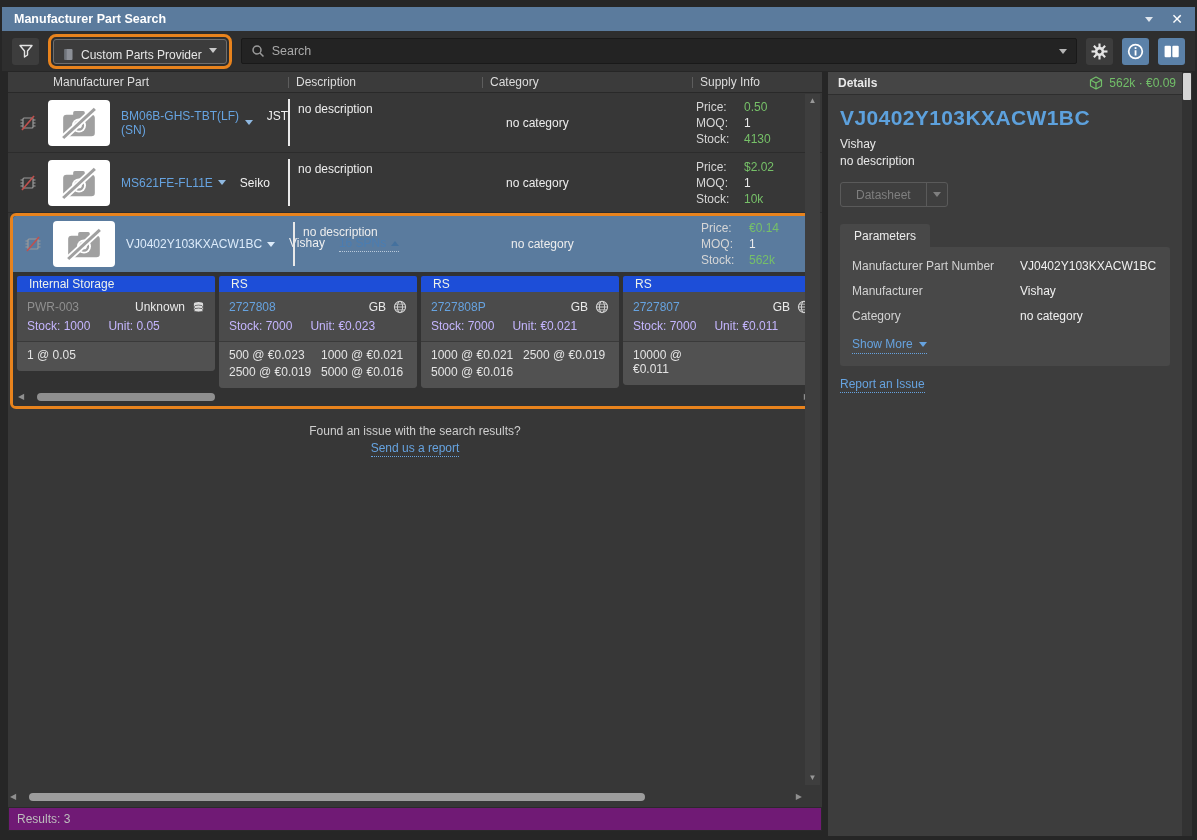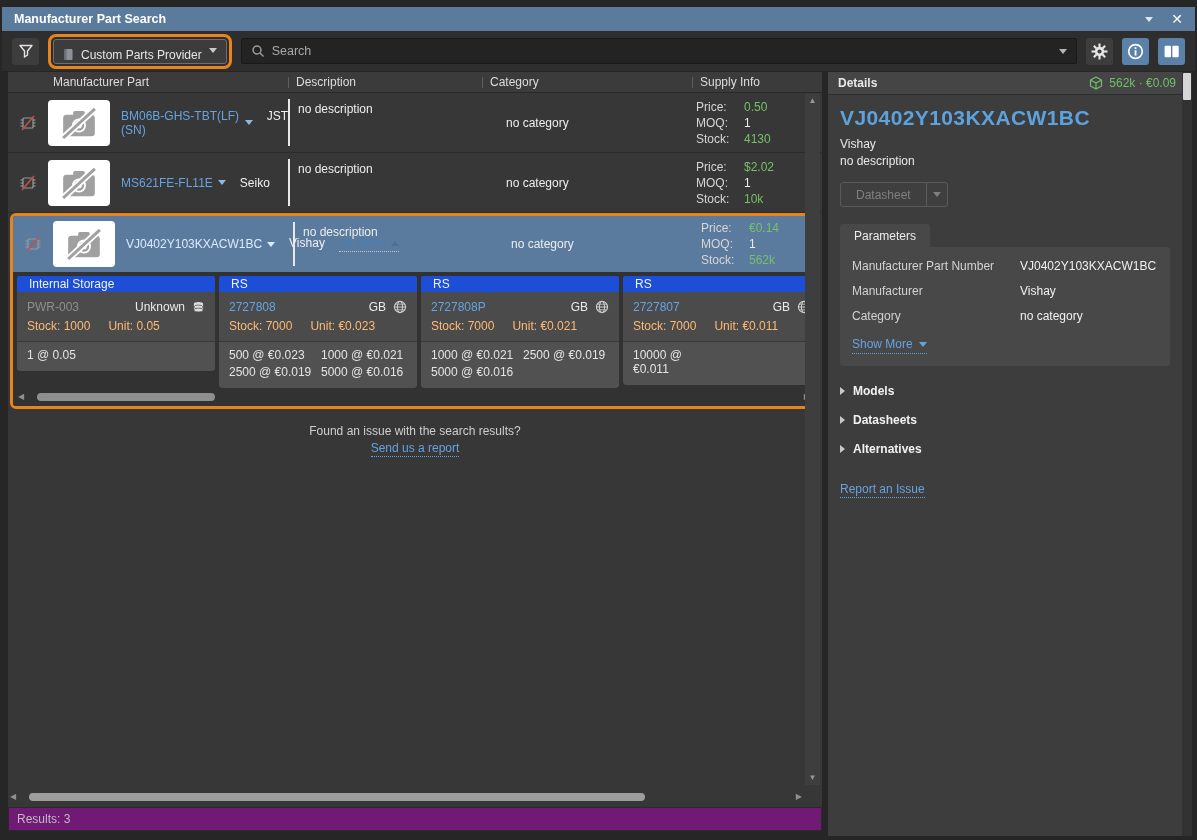--- a/index.html
+++ b/index.html
@@ -66,21 +66,21 @@
   .highlight-region { margin:0 2px; border:3px solid #e8831d; border-radius:6px; background:#323232; overflow:hidden; }
   .cards-area { background:#323232; padding:4px 0 0 4px; height:134px; position:relative; overflow:hidden; }
   .cards-row { display:flex; gap:4px; align-items:flex-start; }
   .card { width:198px; flex:none; }
   .card-head { height:16px; background:#1d4ed8; color:#eef2ea; display:flex; align-items:center;
                padding:0 12px; border-radius:2px 2px 0 0; }
   .card-body { background:#4b4b4b; padding:8px 10px 0 10px; border-radius:0 0 4px 4px; }
   .cline1 { display:flex; align-items:center; justify-content:space-between; margin-bottom:5px; }
   .card-pn { color:#66a3e0; } .card-pn.muted { color:#8f8f8f; }
   .region { display:flex; align-items:center; gap:7px; color:#eaeaea; }
-  .cline2 { display:flex; gap:18px; color:#fdba74; padding-bottom:8px; }
+  .cline2 { display:flex; gap:18px; color:#c4b5fd; padding-bottom:8px; }
   .breaks { background:#515151; margin:0 -10px; padding:6px 10px 9px 10px; border-top:1px solid #3a3a3a;
             display:grid; grid-template-columns:1fr 1fr; gap:3px 6px; color:#e4e4e4; border-radius:0 0 4px 4px; }
   .spn-hscroll { position:absolute; left:5px; right:7px; bottom:3px; height:12px; display:flex; align-items:center; }
   .sb-arrow { color:#8f8f8f; font-size:8px; line-height:8px; flex:none; }
   .spn-track { flex:1; height:8px; margin:0 5px; position:relative; }
   .spn-thumb { position:absolute; left:8px; top:0; width:178px; height:8px; background:#8f8f8f; border-radius:4px; }
 
   
   .report-area { text-align:center; margin-top:14px; color:#cfcfcf; line-height:17px; }
   .link { color:#66a3e0; border-bottom:1px dotted #66a3e0; padding-bottom:1px; cursor:default; }
@@ -551,30 +551,16 @@
             <div class="prow">
     <span class="plabel">Category</span>
     <span class="pvalue">no category</span>
   </div>
           </div>
         <a class="show-more">
             <span>Show More</span>
             <span class="caret-down"></span>
           </a>
       </div>
-      <div class="sections" id="detail-sections">
-          <div class="section">
-    <span class="tri-right"></span>
-    <span>Models</span>
-  </div>
-          <div class="section">
-    <span class="tri-right"></span>
-    <span>Datasheets</span>
-  </div>
-          <div class="section">
-    <span class="tri-right"></span>
-    <span>Alternatives</span>
-  </div>
-        </div>
       <a class="link report-link">Report an Issue</a>
     </div>
   </div>
 </div>
 
 </body></html>

